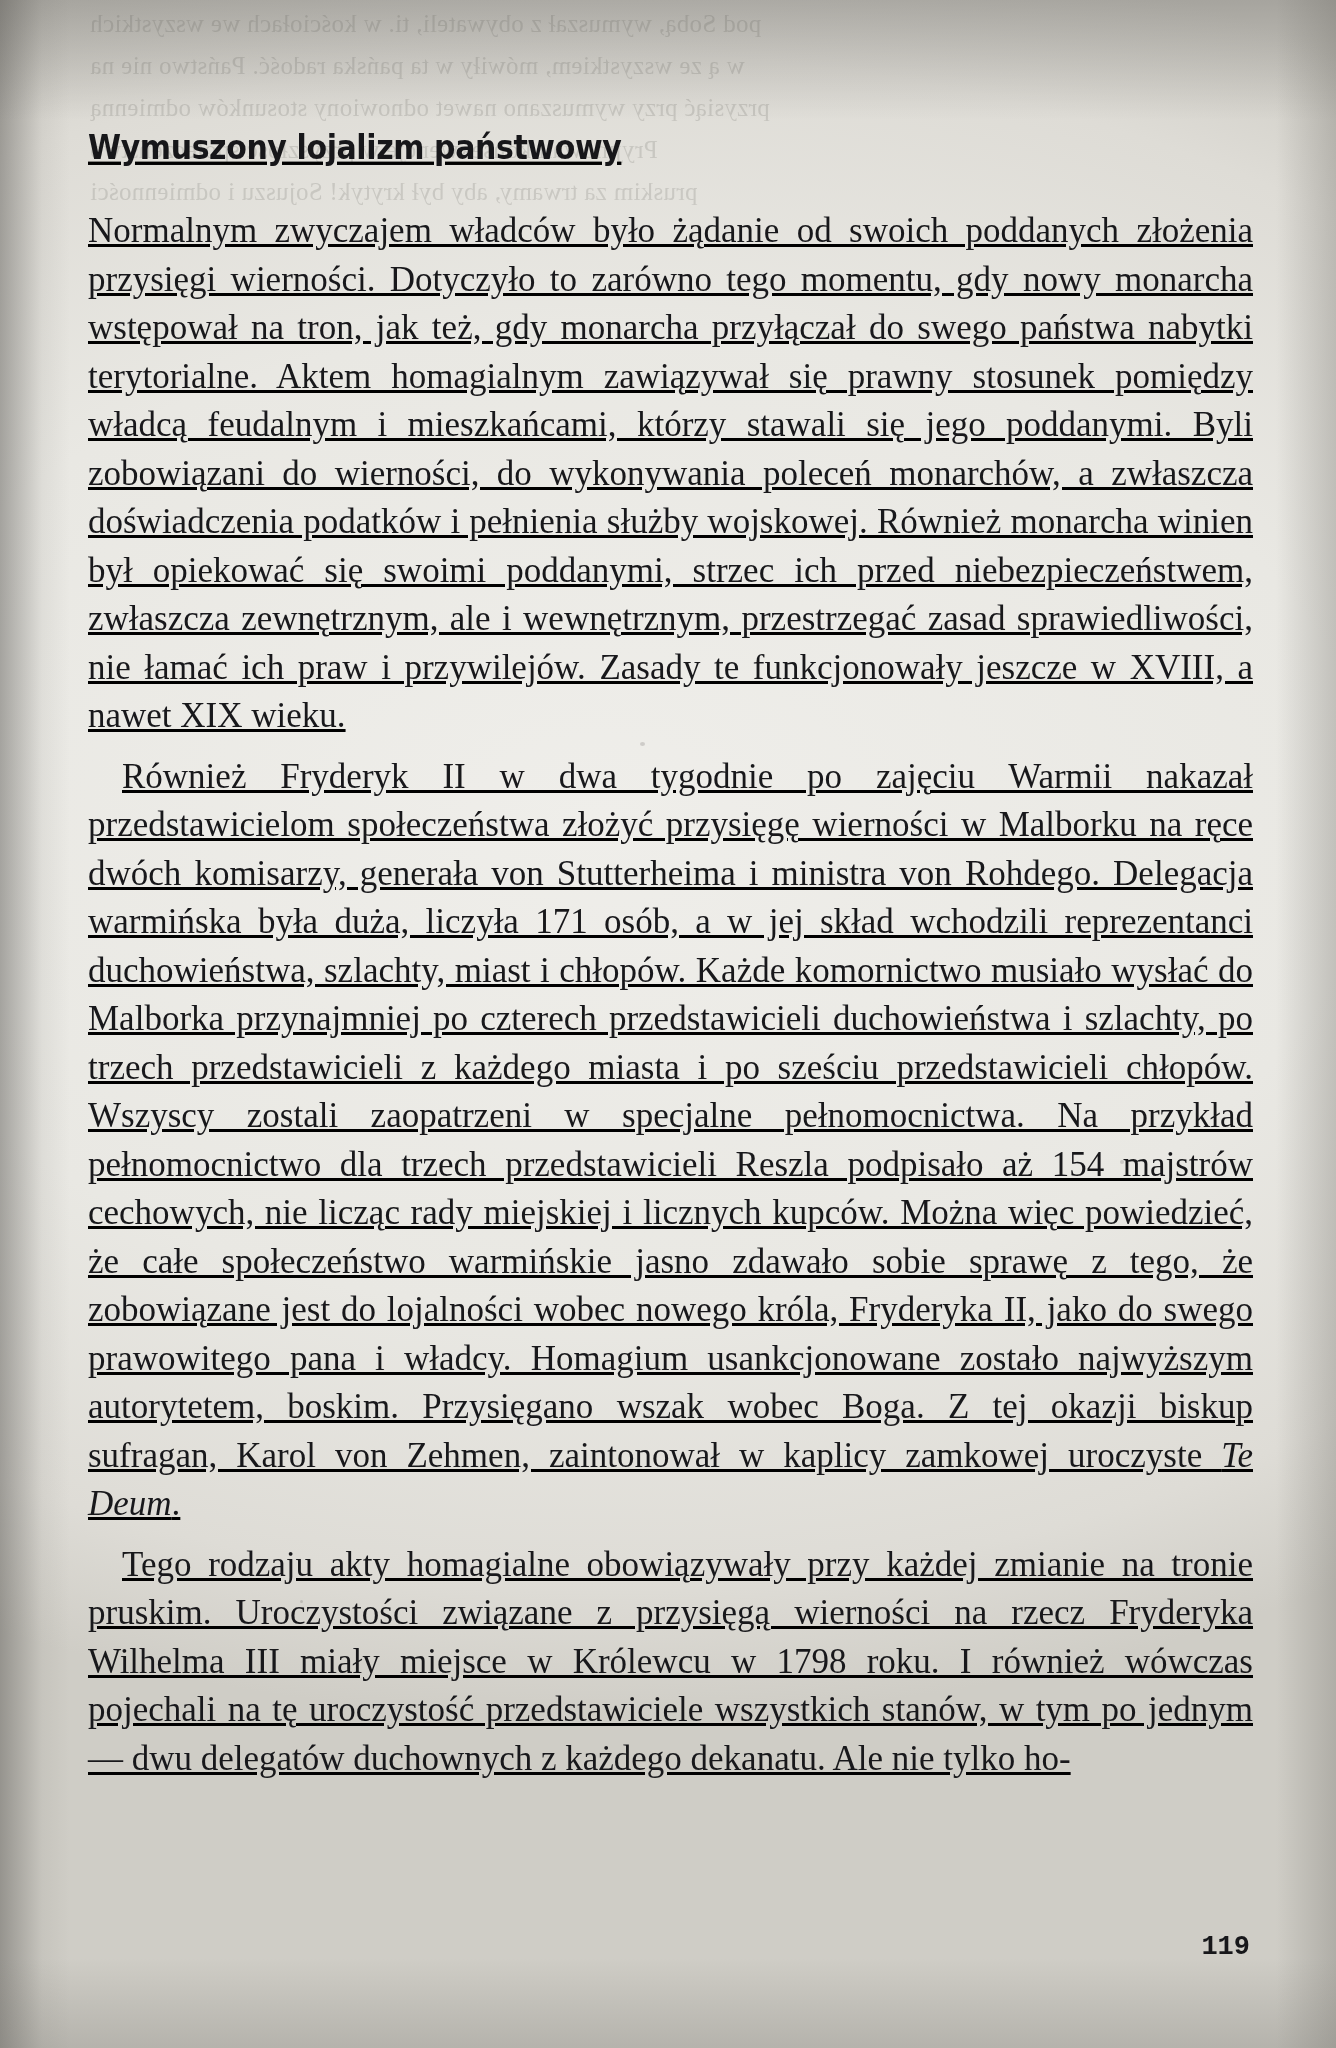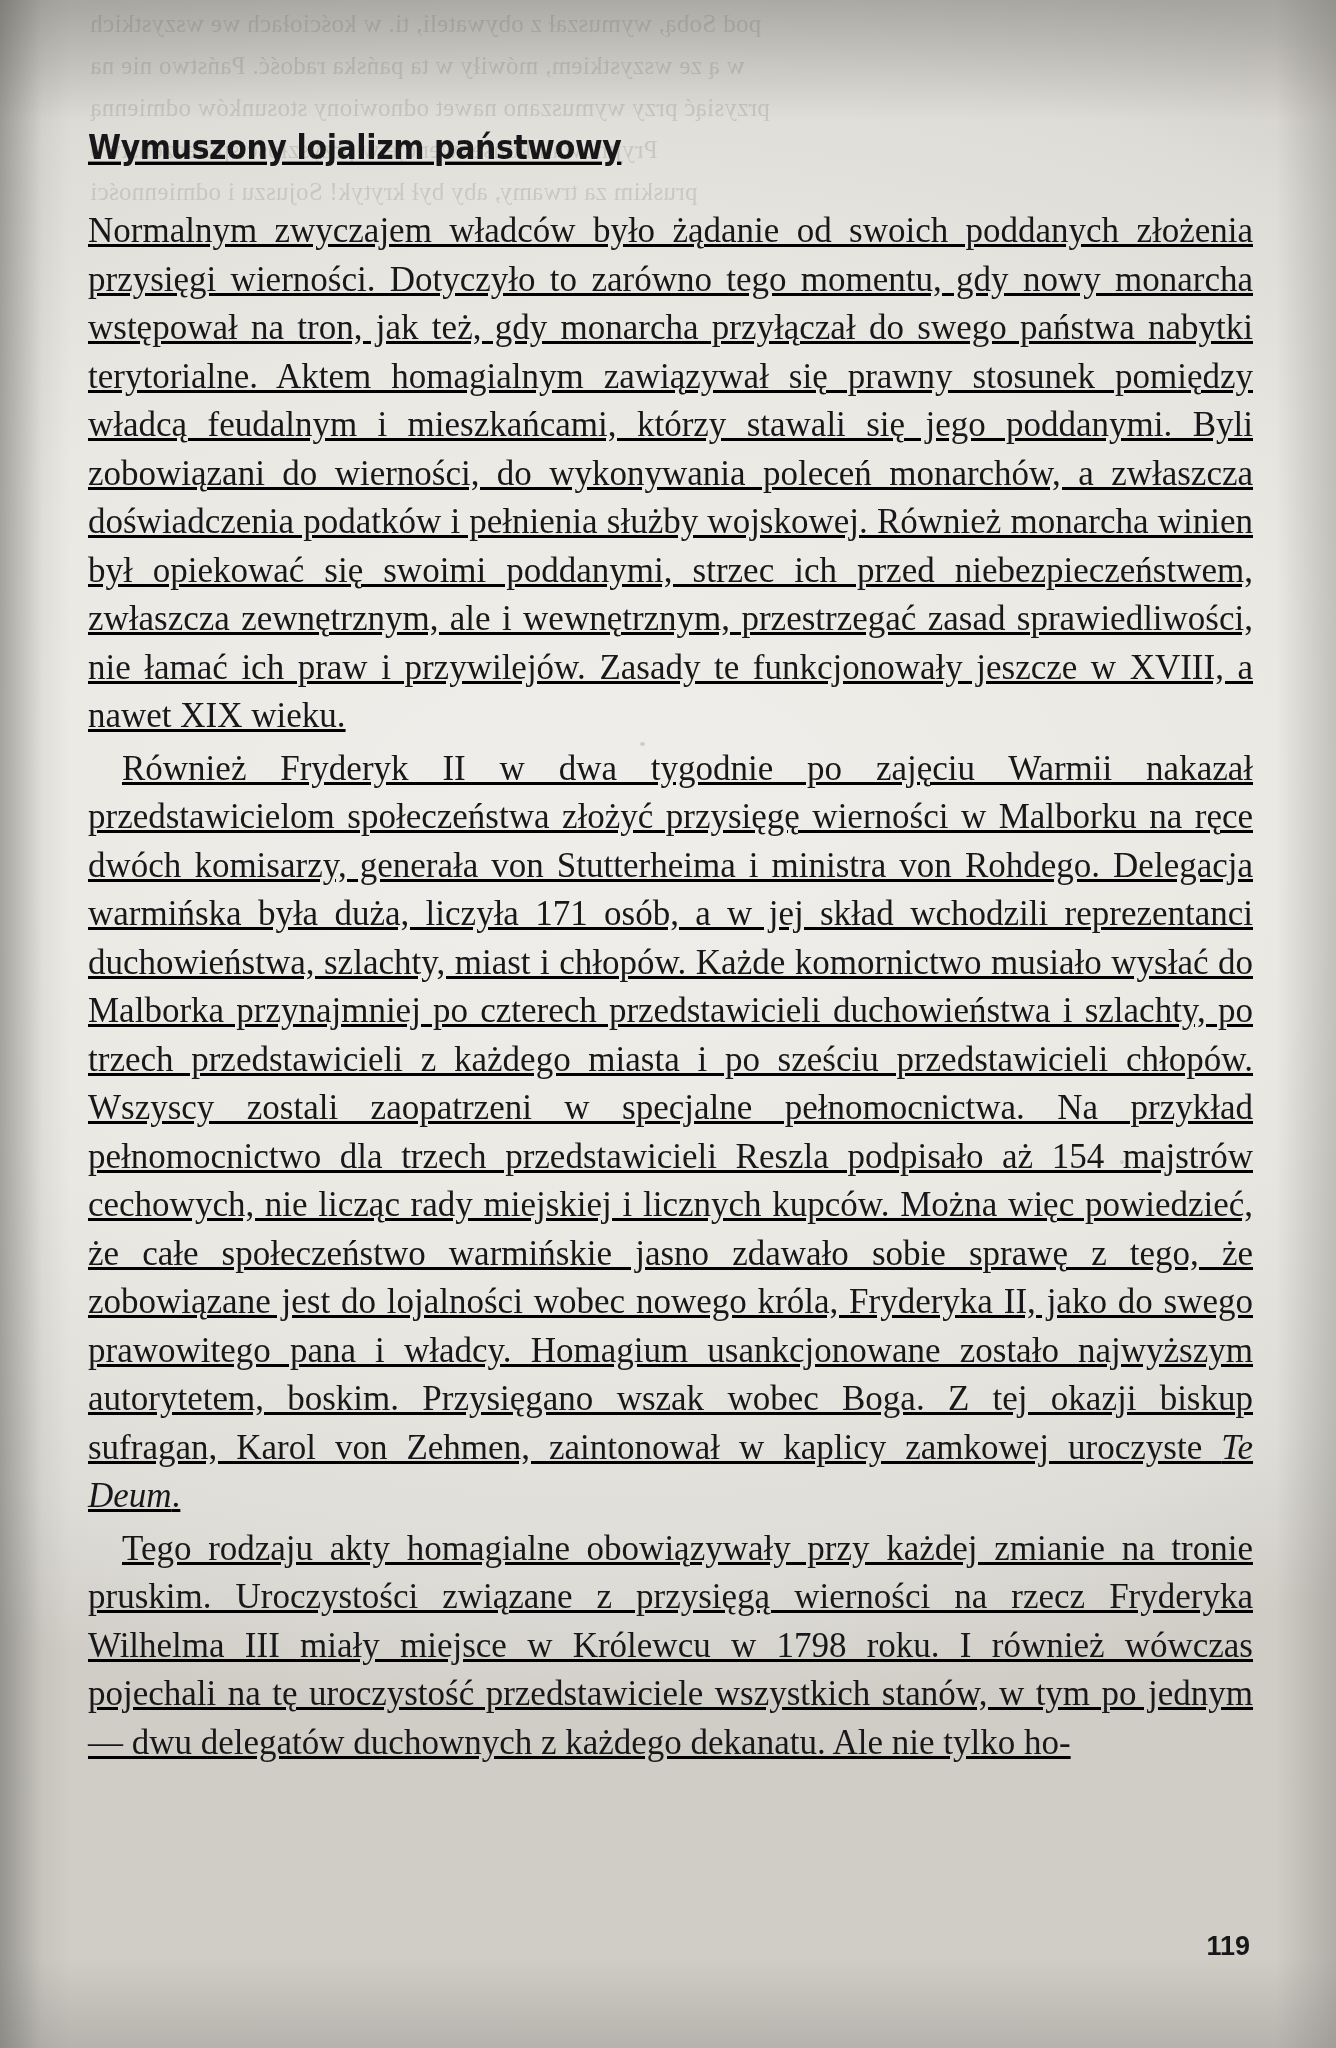--- a/index.html
+++ b/index.html
@@ -89,30 +89,30 @@
 
   p.para {
     margin: 0;
     font-size: 35px;
     line-height: 48.5px;
     color: #18181b;
     text-align: justify;
     text-justify: inter-word;
     hyphens: manual;
   }
-  p.para + p.para { margin-top: 4px; }
+  p.para + p.para { margin-top: 12px; }
   p.indent { text-indent: 34px; }
 
   em.italic { font-style: italic; }
 
   #folio {
     position: absolute;
     right: 86px;
     bottom: 86px;
-    font-family: Liberation Sans, sans-serif;
+    font-family: Liberation Mono, monospace;
     font-weight: 700;
     font-size: 27px;
     color: #17171a;
   }
 
   
   .speck {
     position: absolute;
     background: rgba(60,58,54,0.18);
     border-radius: 50%;

